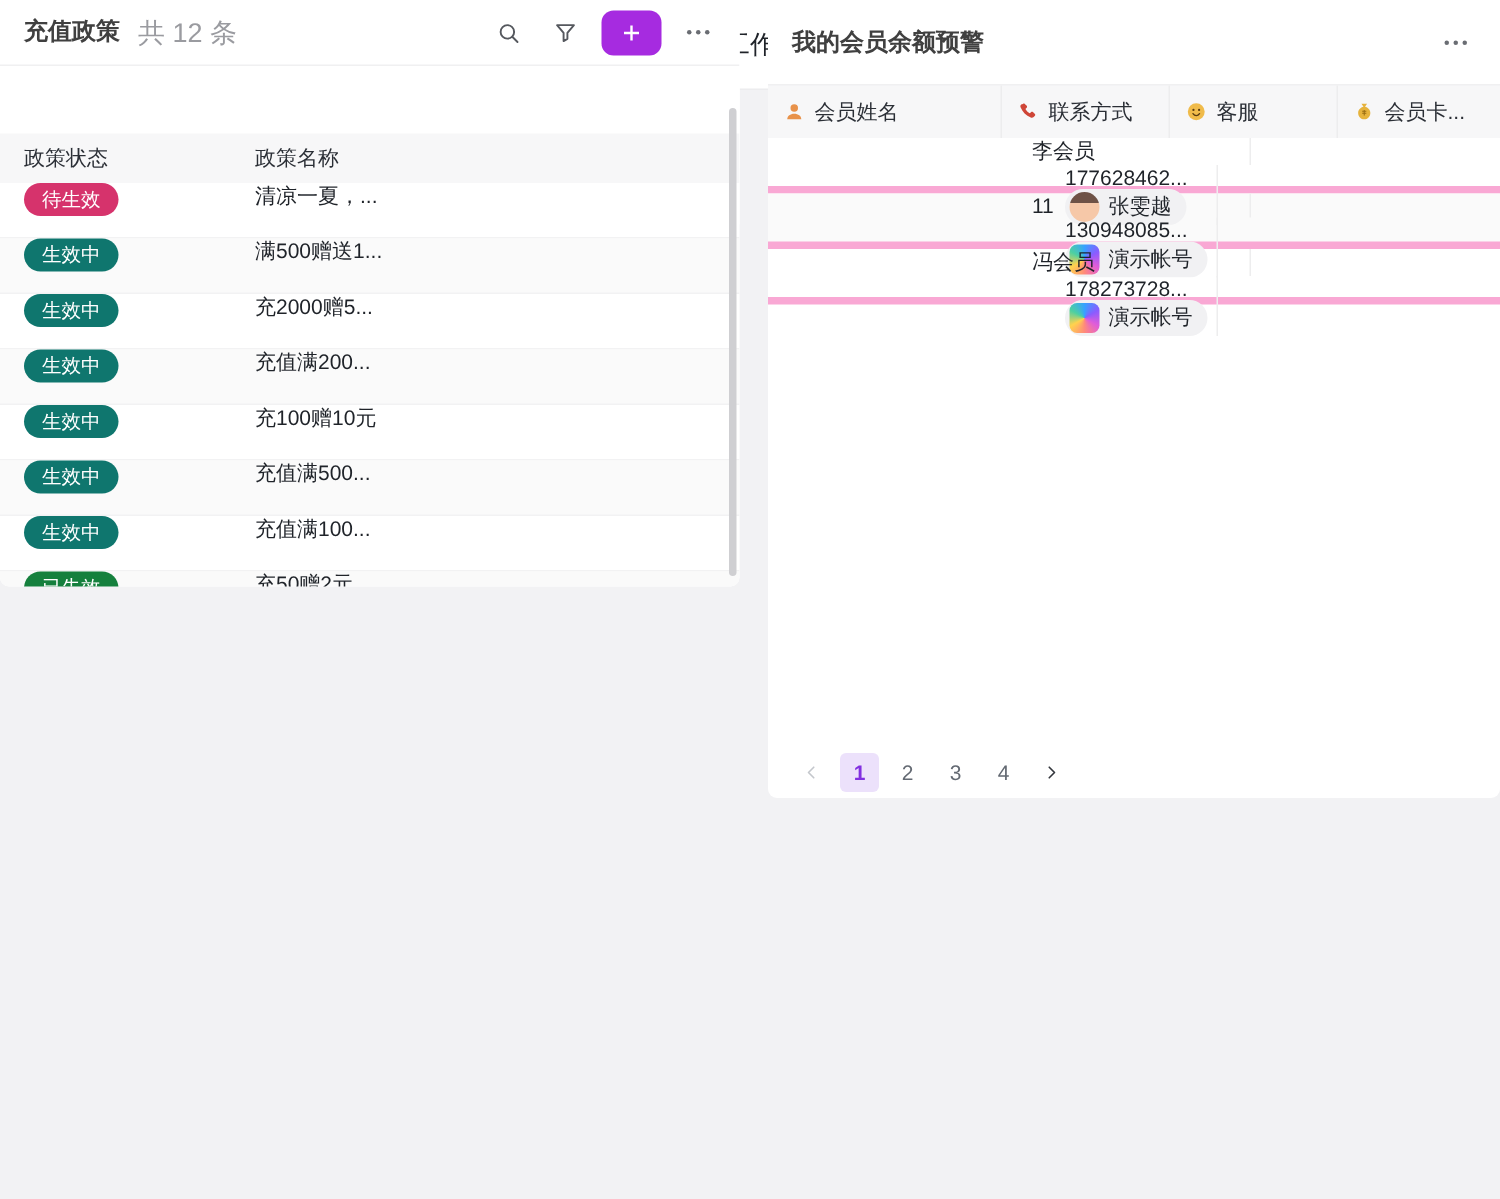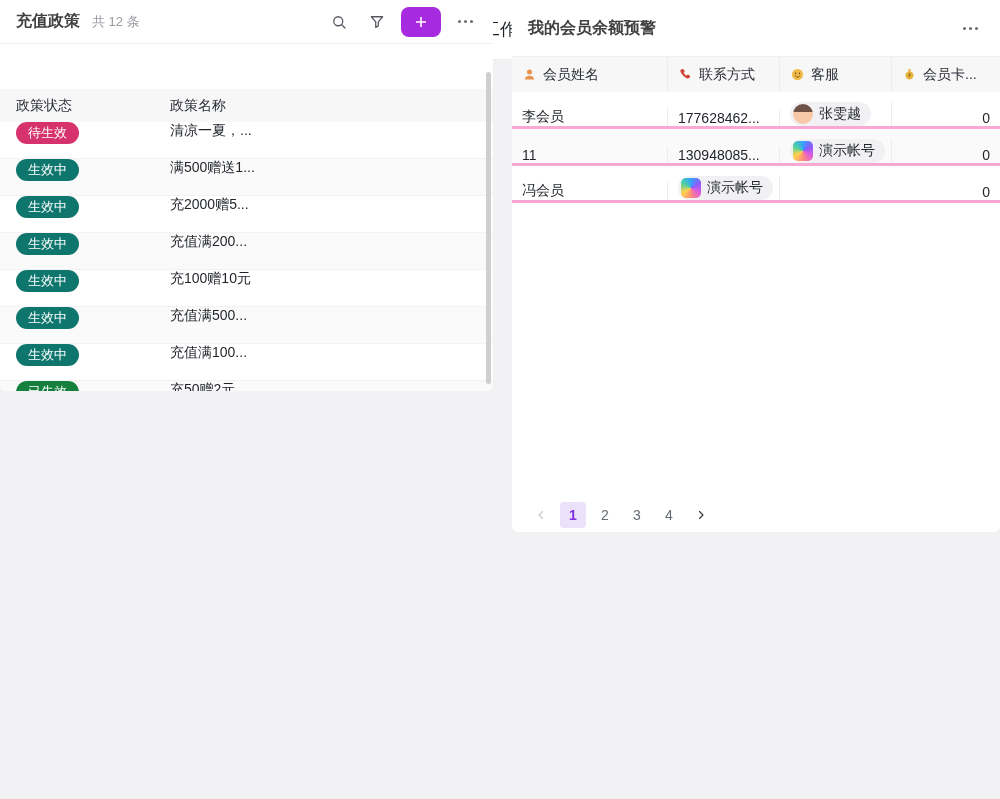--- a/index.html
+++ b/index.html
@@ -43,21 +43,21 @@
   .stat-inner { padding:16px; }
   .stat-label { font-size:14px; color:#8f9093; }
   .stat-value { font-size:34px; font-weight:700; color:#141414; margin-top:12px; }
 
   
   .card-policy { left:0; top:408; width:493px; height:391px; }
   .policy-header {
     height:44px; display:flex; align-items:center; padding:0 14px 0 16px;
     border-bottom:1px solid #f0f0f1; gap:10px;
   }
-  .policy-count { font-size:13px; color:#9a9ba0; margin-left:2px; }
+  .policy-count { font-size:18px; color:#9a9ba0; margin-left:2px; }
   .policy-spacer { flex:1; }
   .tool-icon-btn {
     width:28px; height:28px; display:flex; align-items:center; justify-content:center;
     border-radius:6px; cursor:pointer; background:transparent; border:none;
   }
   .plus-btn {
     width:40px; height:30px; background:#a62be0; border:none; border-radius:8px;
     display:flex; align-items:center; justify-content:center; cursor:pointer;
   }
   .dots { display:flex; gap:3px; align-items:center; }
@@ -100,22 +100,22 @@
   .b-cell {
     display:flex; align-items:center; gap:6px; padding:0 10px;
     border-right:1px solid #ededee; overflow:hidden; white-space:nowrap;
   }
   .bc-name { width:156px; flex-shrink:0; }
   .bc-contact { width:112px; flex-shrink:0; }
   .bc-agent { width:112px; flex-shrink:0; }
   .bc-card { flex:1; border-right:none; }
   .bc-card.value { justify-content:flex-end; padding-right:10px; }
   .b-row {
-    height:37px; display:flex; align-items:flex-end; font-size:14px;
-    border-bottom:3px solid #f9a8d4; cursor:pointer; background:#fff;
+    height:37px; display:flex; align-items:center; font-size:14px;
+    border-bottom:5px solid #f9a8d4; cursor:pointer; background:#fff;flex-direction:column;
   }
   .b-row:nth-child(even) { background:#fafafa; }
   .agent-pill {
     display:inline-flex; align-items:center; gap:6px;
     background:#f1f1f3; border-radius:13px; padding:2px 10px 2px 3px; font-size:14px;
   }
   .agent-avatar { width:20px; height:20px; border-radius:50%; flex-shrink:0; }
   .agent-avatar[data-avatar="photo"] {
     background:linear-gradient(180deg,#6e5246 0 38%, #f6c8a8 38%);
   }
@@ -369,20 +369,21 @@
       <span class="b-cell bc-agent">
         <span class="agent-pill">
           <span class="agent-avatar" data-avatar="logo"></span>
           <span>演示帐号</span>
         </span>
       </span>
       <span class="b-cell bc-card value">0</span>
     </div>
     <div class="b-row">
       <span class="b-cell bc-name">冯会员</span>
+      <span class="b-cell bc-contact">178273728...</span>
       <span class="b-cell bc-agent">
         <span class="agent-pill">
           <span class="agent-avatar" data-avatar="logo"></span>
           <span>演示帐号</span>
         </span>
       </span>
       <span class="b-cell bc-card value">0</span>
     </div>
   </div>
 

